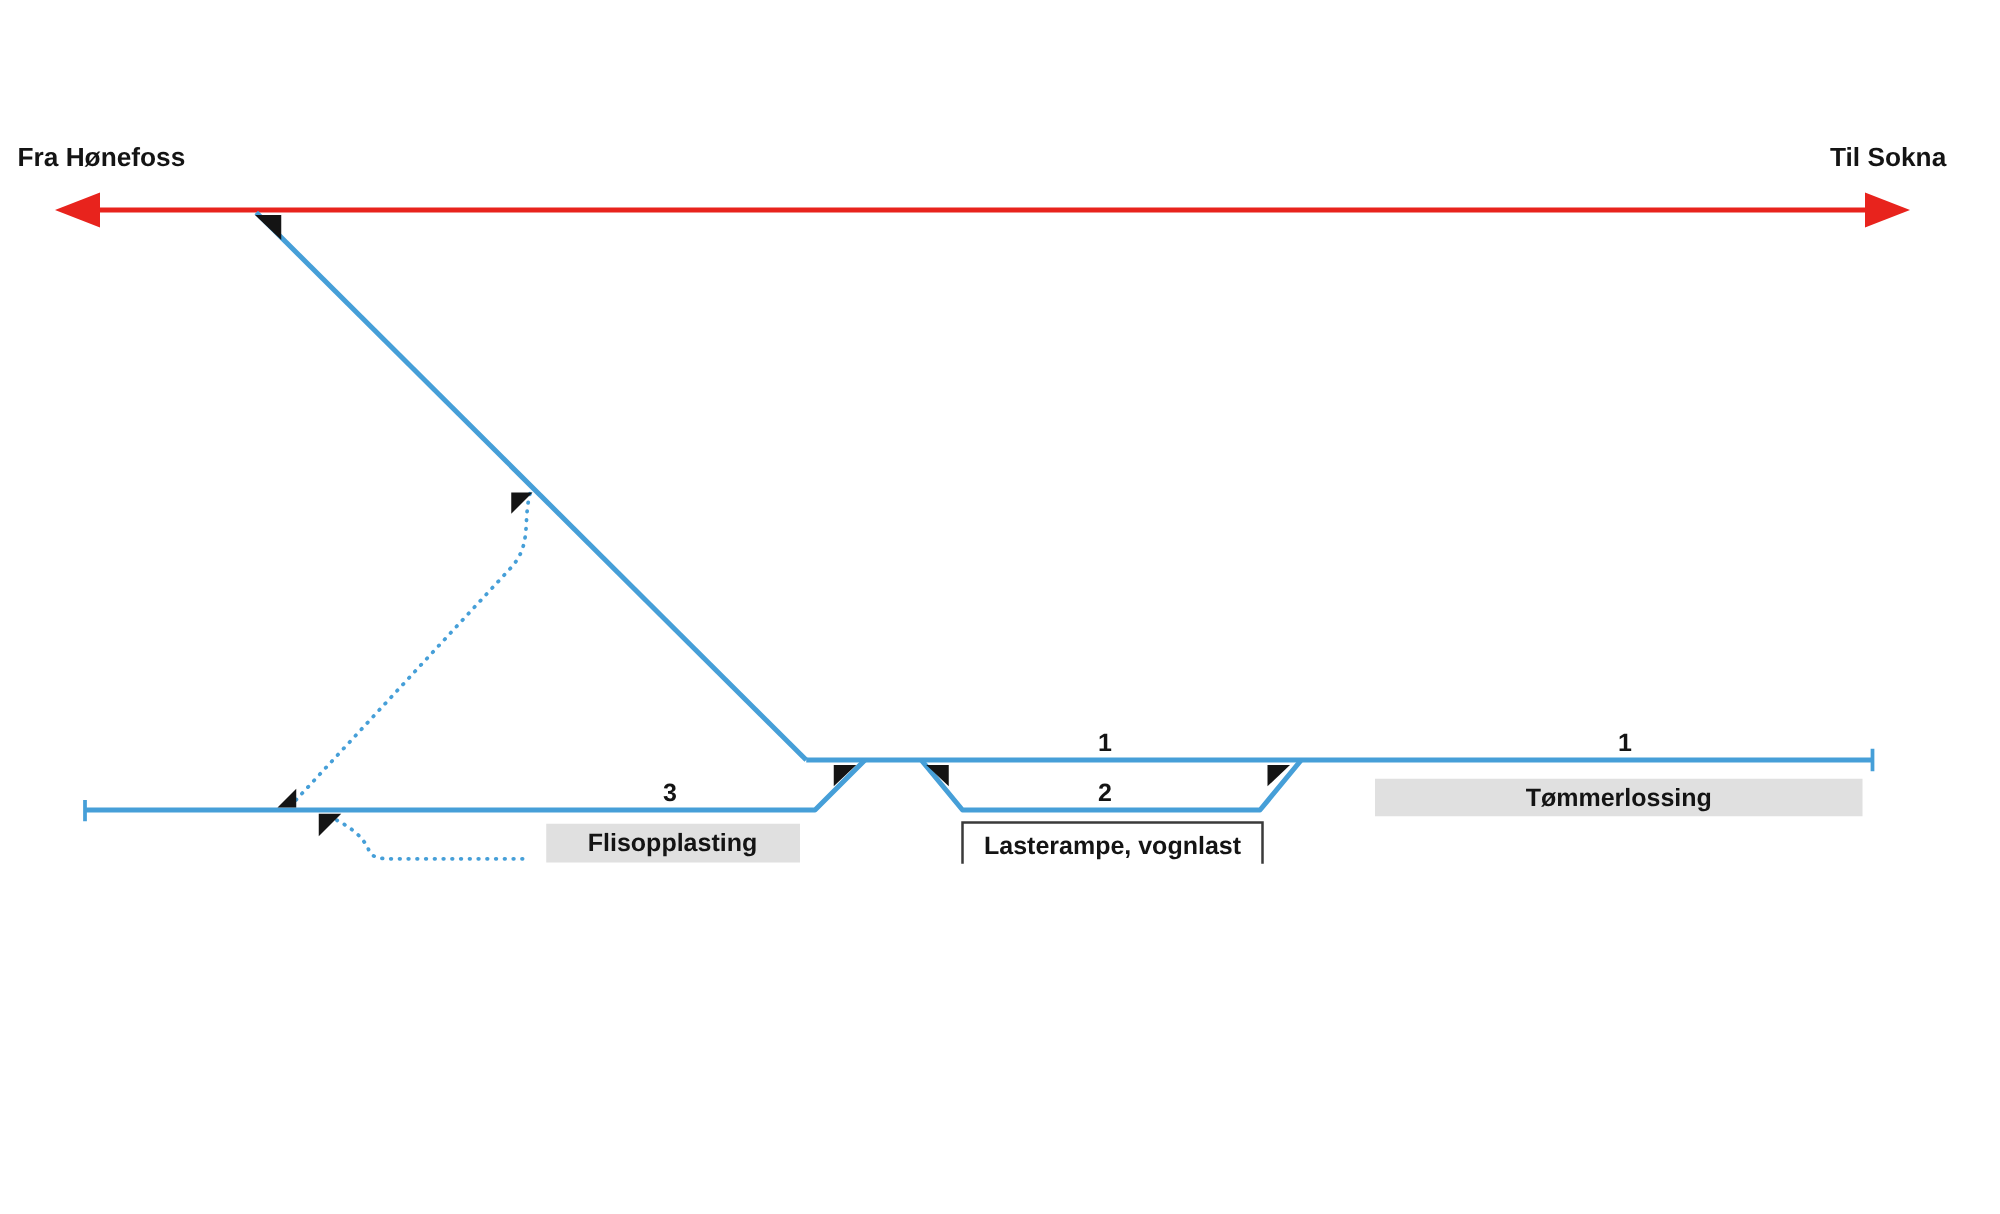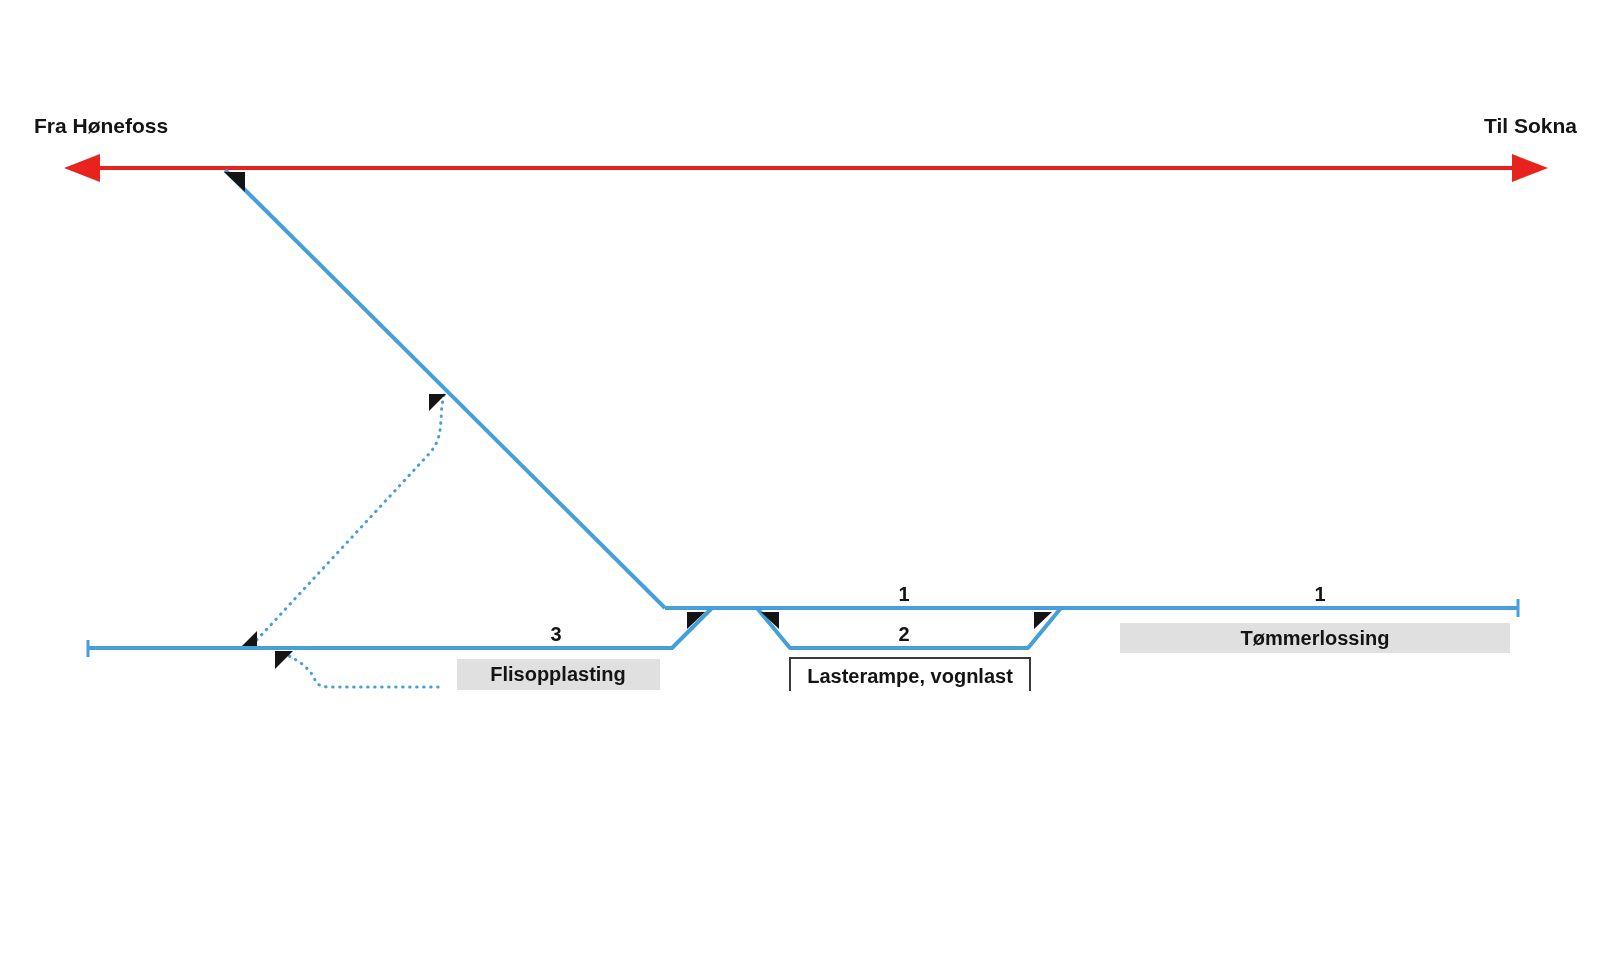--- a/index.html
+++ b/index.html
@@ -8,21 +8,20 @@
     background: #ffffff;
     width: 1600px;
     height: 971px;
     overflow: hidden;
   }
   .canvas {
     position: relative;
     width: 1311px;
     height: 971px;
     background: #ffffff;
-    padding-left: 20px;
   }
   svg text {
     font-family: "Liberation Sans", sans-serif;
     fill: var(--text, #141414);
   }
   .endpoint-lbl { font-size: 21px; font-weight: 700; }
   .num          { font-size: 20px; font-weight: 700; }
   .area-lbl     { font-size: 20px; font-weight: 700; }
   .main-line {
     stroke: var(--main-line, #e8231d);

